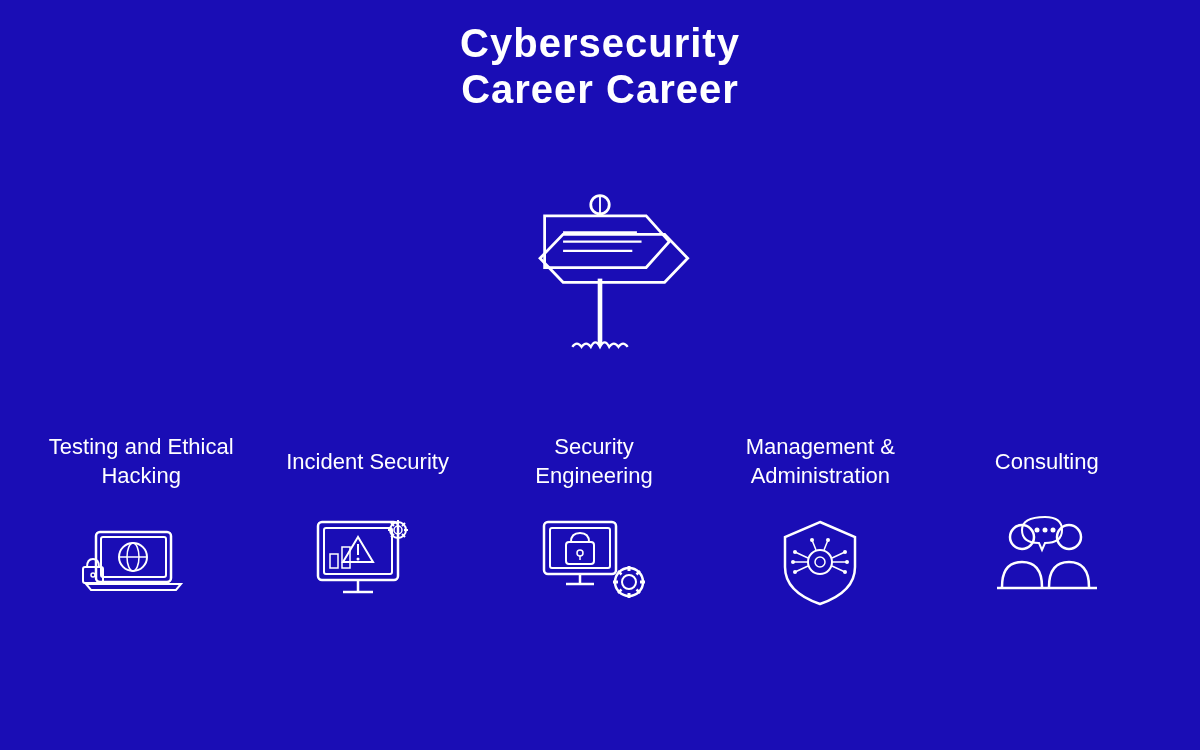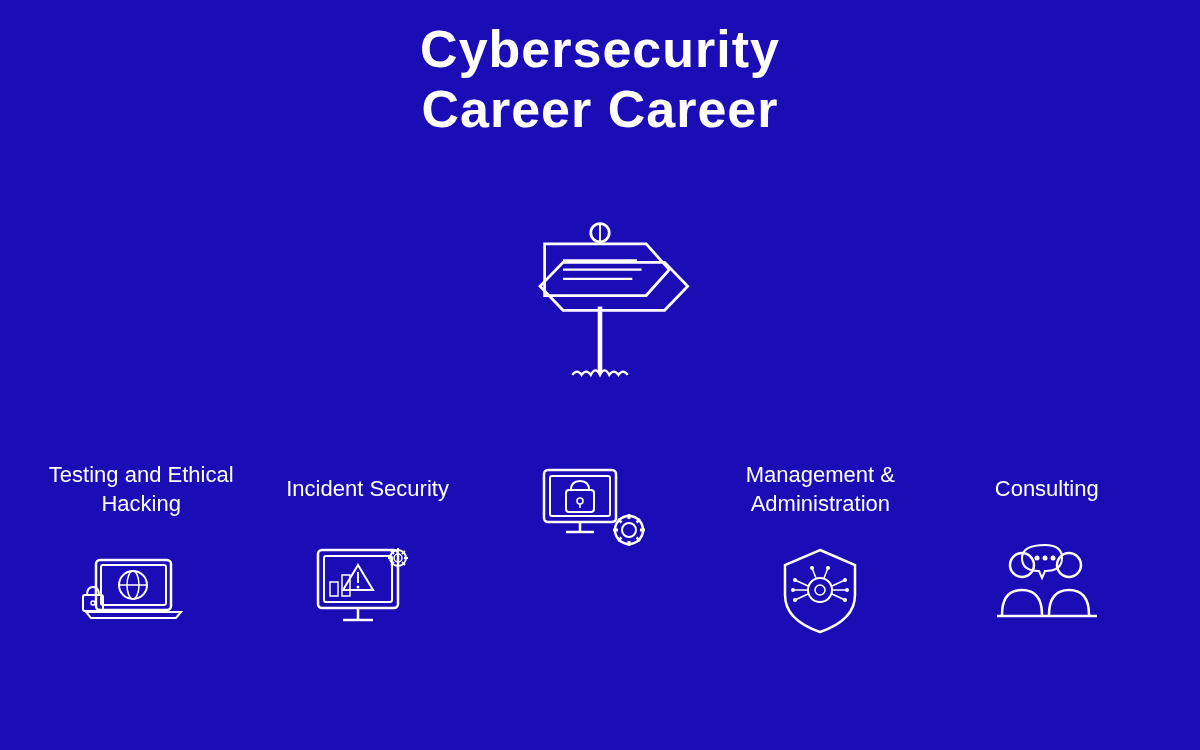--- a/index.html
+++ b/index.html
@@ -22,21 +22,21 @@
       align-items: center;
     }
 
     .title-section {
       text-align: center;
       margin-top: 20px;
       margin-bottom: 10px;
     }
 
     .main-title {
-      font-size: 52px;
+      font-size: 40px;
       font-weight: 900;
       line-height: 1.15;
       letter-spacing: 1px;
     }
 
     .signpost-section {
       display: flex;
       justify-content: center;
       align-items: center;
       margin-top: 10px;
@@ -173,20 +173,21 @@
           <line x1="96" y1="18" x2="100" y2="18" stroke="white" stroke-width="2"></line>
           <line x1="83" y1="11" x2="86" y2="14" stroke="white" stroke-width="2"></line>
           <line x1="94" y1="22" x2="97" y2="25" stroke="white" stroke-width="2"></line>
           <line x1="83" y1="25" x2="86" y2="22" stroke="white" stroke-width="2"></line>
           <line x1="94" y1="14" x2="97" y2="11" stroke="white" stroke-width="2"></line>
         </svg>
       </div>
     </div>
 
     <div class="career-item">
+      <div class="career-label">Security Engineering</div>
       <div class="career-icon">
         <svg viewBox="0 0 120 100" fill="none" xmlns="http://www.w3.org/2000/svg">
 
           <rect x="10" y="10" width="72" height="52" rx="4" stroke="white" stroke-width="2.5" fill="none"></rect>
           <rect x="16" y="16" width="60" height="40" rx="2" stroke="white" stroke-width="2" fill="none"></rect>
 
           <line x1="46" y1="62" x2="46" y2="72" stroke="white" stroke-width="2.5"></line>
           <line x1="32" y1="72" x2="60" y2="72" stroke="white" stroke-width="2.5"></line>
 
           <rect x="32" y="30" width="28" height="22" rx="3" stroke="white" stroke-width="2" fill="none"></rect>

